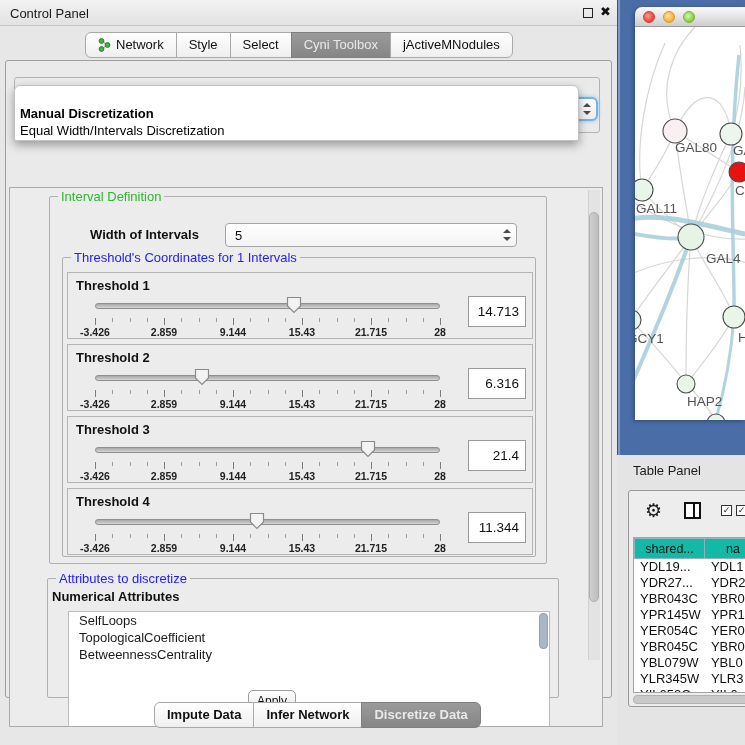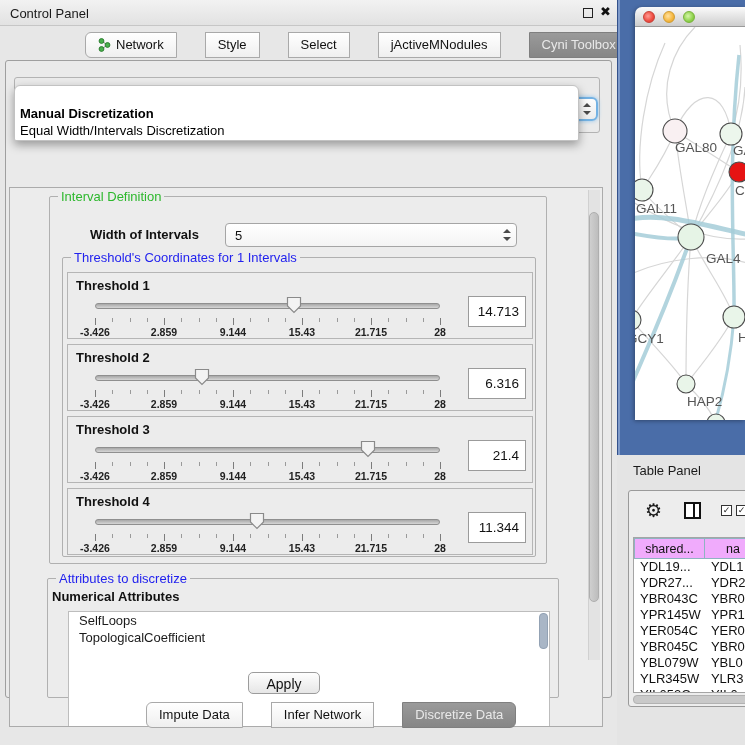--- a/index.html
+++ b/index.html
@@ -6,23 +6,23 @@
   html,body { width:745px; height:745px; font-family:"Liberation Sans","DejaVu Sans",sans-serif; background:#e7e7e7; overflow:hidden; }
   #stage { position:relative; width:745px; height:745px; background:#e7e7e7; }
 
   
   #control-panel { position:absolute; left:0; top:0; width:617px; height:745px; background:#e7e7e7; }
   #cp-titlebar { position:absolute; left:0; top:0; width:617px; height:26px; background:linear-gradient(#f2f2f2,#e2e2e2); border-bottom:1px solid #c6c6c6; }
   #cp-title { position:absolute; left:10px; top:6px; font-size:13px; color:#1a1a1a; }
   #float-icon { position:absolute; left:583px; top:8px; width:10px; height:10px; border:1.6px solid #222; background:transparent; }
   #close-icon { position:absolute; left:600px; top:4px; font-size:13px; font-weight:bold; color:#111; }
 
-  .tabbar { position:absolute; display:flex;gap:29px; }
+  .tabbar { position:absolute; display:flex; }
   #top-tabbar { left:85px; top:32px; }
-  #bottom-tabbar { left:146px; top:702px; }
+  #bottom-tabbar { left:154px; top:702px;font-weight:bold; }
   .tab { font-size:13px; color:#111; background:linear-gradient(#ffffff,#efefef); border:1px solid #a9a9a9; padding:4px 12px 5px 12px; margin-left:-1px; display:flex; align-items:center; gap:5px; white-space:nowrap; }
   .tab:first-child { border-radius:6px 0 0 6px; margin-left:0; }
   .tab:last-child { border-radius:0 6px 6px 0; }
   .tab.active { background:linear-gradient(#9a9a9a,#868686); color:#e9e9e9; border-color:#7f7f7f; }
 
   #cp-content { position:absolute; left:5px; top:60px; width:607px; height:638px; border:1px solid #9f9f9f; border-radius:3px; background:#eaeaea; }
 
   
   #algo-group { position:absolute; left:8px; top:16px; width:586px; height:56px; border:1px solid #b3b3b3; border-radius:3px; }
   #algo-group-title { position:absolute; left:14px; top:12px; font-size:13px; color:#8a8a8a; background:#eaeaea; padding:0 3px; }
@@ -70,21 +70,21 @@
   .th-ticklabel { position:absolute; top:29px; transform:translateX(-50%); font-size:10.5px; font-weight:bold; color:#222; white-space:nowrap; }
   .th-valuebox { position:absolute; right:6px; top:23px; width:58px; height:31px; background:#ffffff; border:1px solid #9b9b9b; font-size:13.5px; color:#111; text-align:right; padding:7px 6px 0 0; }
 
   #attr-group { left:37px; top:390px; width:512px; height:120px; }
   #attr-title { color:#2222ee; }
   #attr-subtitle { position:absolute; left:4px; top:10px; font-size:13px; font-weight:bold; color:#111; }
   #attr-list { position:absolute; left:20px; top:32px; width:482px; height:120px; background:#ffffff; border:1px solid #bdbdbd; overflow:hidden; }
   .attr-item { font-size:13px; color:#1a1a1a; padding:1px 0 1px 10px; white-space:nowrap; }
   #attr-scroll { position:absolute; right:1px; top:1px; width:9px; height:36px; border-radius:4px; background:#a9b6c6; border:1px solid #93a2b4; }
 
-  #apply-button { position:absolute; left:242px; top:611px; width:72px; height:22px; background:linear-gradient(#fefefe,#e6e6e6); border:1px solid #9c9c9c; border-radius:5px; font-size:14px; color:#111; text-align:center; padding-top:3px; }
+  #apply-button { position:absolute; left:242px; top:629px; width:48px; height:22px; background:linear-gradient(#fefefe,#e6e6e6); border:1px solid #9c9c9c; border-radius:5px; font-size:12px; color:#111; text-align:center; padding-top:3px; }
 
   
   #blue-frame { position:absolute; left:617px; top:0; width:128px; height:455px; background:linear-gradient(90deg,#33518b 0px,#33518b 1px,#7e9aca 1px,#7e9aca 3px,#4a6da8 3px); }
   #net-window { position:absolute; left:635px; top:7px; width:110px; height:413px; border-radius:7px 0 0 0; overflow:hidden; box-shadow:-1px 1px 4px rgba(0,0,0,.35); }
   #net-titlebar { position:absolute; left:0; top:0; width:110px; height:20px; background:linear-gradient(#fbfbfb,#cdcdcd); border-bottom:1px solid #9a9a9a; }
   .tl { position:absolute; top:4px; width:12px; height:12px; border-radius:50%; }
   #tl-close { left:8px; background:radial-gradient(circle at 4px 4px,#ff9c94,#ee4b40 60%,#c93a30); border:1px solid #c64138; }
   #tl-min   { left:28px; background:radial-gradient(circle at 4px 4px,#ffe2a0,#f5b63e 60%,#d89a27); border:1px solid #cf9c33; }
   #tl-max   { left:48px; background:radial-gradient(circle at 4px 4px,#d6f5a8,#8ed24c 60%,#6fb32e); border:1px solid #79b23c; }
   #net-canvas { position:absolute; left:0; top:20px; width:110px; height:393px; background:#ffffff; }
@@ -93,21 +93,21 @@
   #tp-title { position:absolute; left:16px; top:8px; font-size:13px; color:#1a1a1a; }
   #tp-box { position:absolute; left:11px; top:35px; width:130px; height:217px; border:1px solid #9a9a9a; border-radius:3px; background:#ededed; overflow:hidden; }
   #tp-toolbar { position:absolute; left:0; top:0; width:130px; height:42px; }
   #gear-icon { position:absolute; left:16px; top:8px; font-size:19px; color:#1a1a1a; }
   #columns-icon { position:absolute; left:55px; top:11px; width:17px; height:17px; border:2px solid #111; background:#fff; }
   #columns-icon .div { position:absolute; left:50%; top:0; width:2px; height:100%; background:#111; }
   .chk { position:absolute; top:14px; width:11px; height:11px; border:1.5px solid #333; background:#fff; font-size:9px; line-height:9px; text-align:center; color:#222; }
   #chk-1 { left:92px; } #chk-2 { left:107px; }
   #tp-table { position:absolute; left:4px; top:46px; width:130px; height:156px; background:#fff; border:1px solid #a5a5a5; overflow:hidden; font-size:12.5px; }
   .tp-hrow { display:flex; height:21px; }
-  .tp-hcell { background:#f0abfc; border:1px solid #8fb3c2; border-left:none; font-size:12.5px; color:#111; text-align:center; padding-top:3px; white-space:nowrap; overflow:hidden; }
+  .tp-hcell { background:#14b8a6; border:1px solid #8fb3c2; border-left:none; font-size:12.5px; color:#111; text-align:center; padding-top:3px; white-space:nowrap; overflow:hidden; }
   .tp-hcell:first-child { border-left:1px solid #8fb3c2; }
   .tp-row { display:flex; height:16px; }
   .tp-cell { padding:0 0 0 6px; color:#111; white-space:nowrap; overflow:hidden; font-size:13px; }
   .c1 { width:72px; } .c2 { width:58px; }
   #tp-hscroll { position:absolute; left:4px; top:204px; width:122px; height:9px; border-radius:4px; background:#c9c9c9; border:1px solid #b2b2b2; }
 
   svg text { font-family:"Liberation Sans","DejaVu Sans",sans-serif; }
 </style>
 </head>
 <body>
@@ -131,25 +131,25 @@
             <circle cx="9.5" cy="7" r="2.4" fill="#49b04c" stroke="#2c7e30"></circle>
           </svg>
           <span>Network</span>
         </div>
         <div class="tab">
           <span>Style</span>
         </div>
         <div class="tab">
           <span>Select</span>
         </div>
-        <div class="tab">
-          <span>jActiveMNodules</span>
-        </div>
         <div class="tab active">
           <span>Cyni Toolbox</span>
+        </div>
+        <div class="tab">
+          <span>jActiveMNodules</span>
         </div>
       </div>
 
     <div id="cp-content">
 
       <div id="algo-group" class="">
         <span id="algo-group-title">Discretization Algorithm</span>
       </div>
       <div id="algo-combo-stub">
         <span class="spinner">
@@ -328,20 +328,21 @@
               </div>
             </div>
         </div>
 
         <div id="attr-group" class="groupbox">
           <span id="attr-title" class="group-title">Attributes to discretize</span>
           <span id="attr-subtitle">Numerical Attributes</span>
           <div id="attr-list">
             <div class="attr-item">SelfLoops</div>
               <div class="attr-item">TopologicalCoefficient</div>
+              <div class="attr-item">BetweennessCentrality</div>
               <div id="attr-scroll"></div>
           </div>
         </div>
 
         <div id="v-scrollbar">
           <div id="v-thumb"></div>
         </div>
       </div>
 
       <div id="apply-button">Apply</div>

